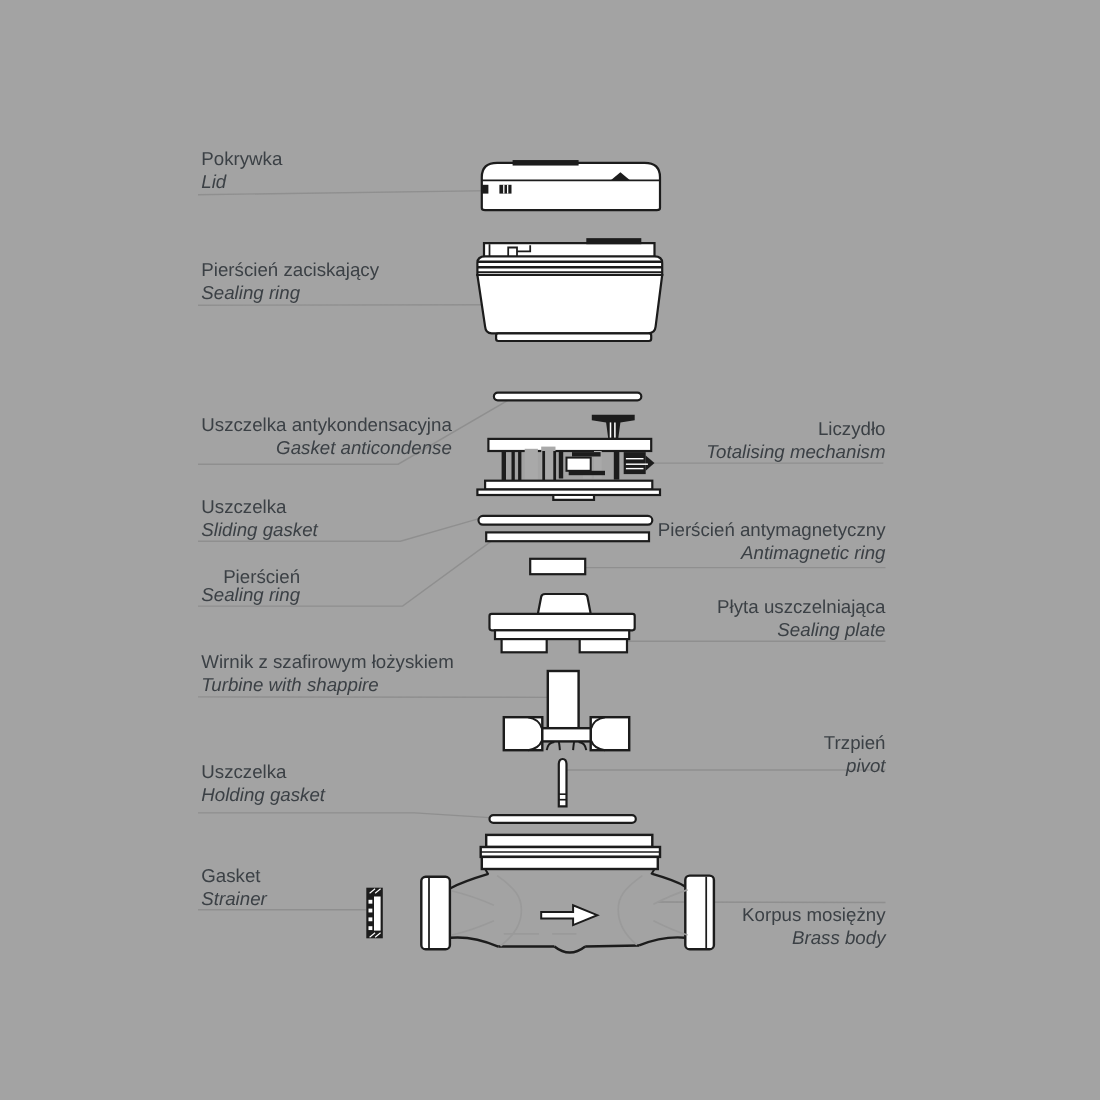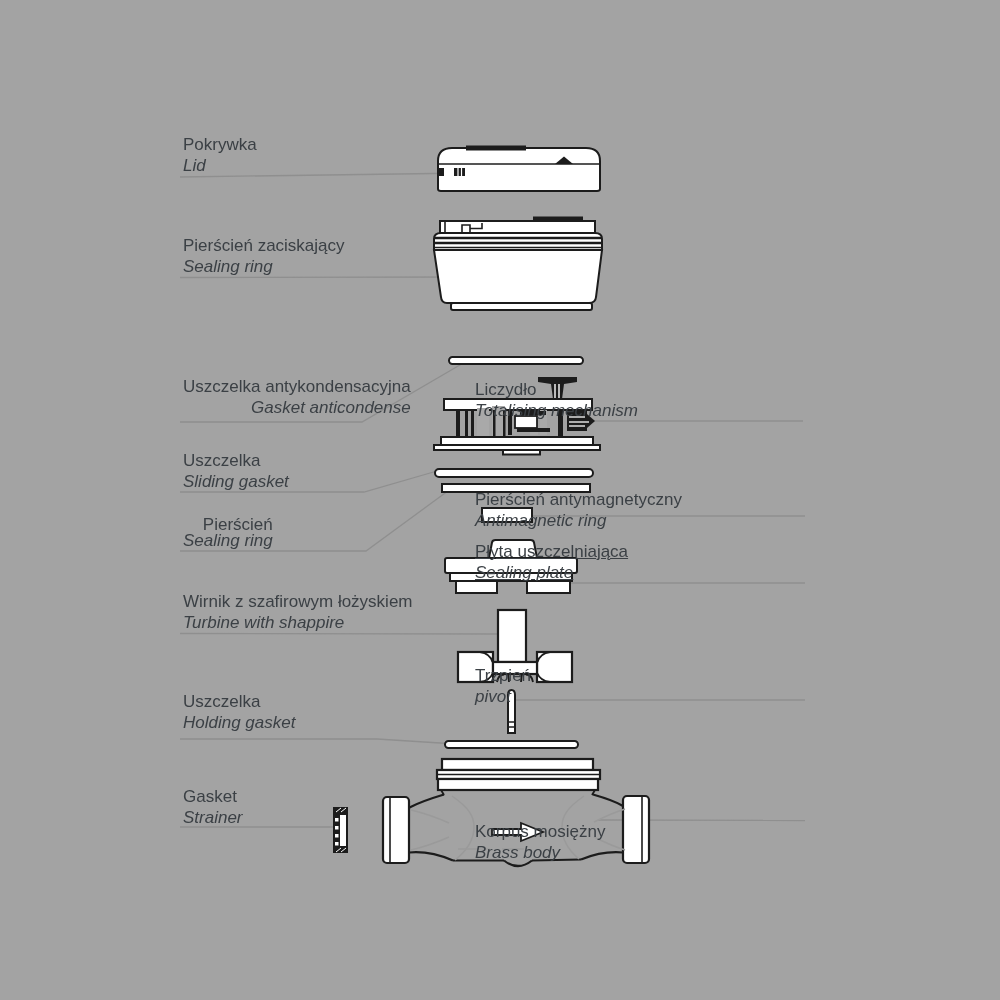--- a/index.html
+++ b/index.html
@@ -4,21 +4,21 @@
 <style>
   html,body { margin:0; padding:0; background:#ffffff; }
   .stage {
     position:relative; width:1000px; height:1000px; background:#a3a3a3;
     font-family:"Liberation Sans", sans-serif; overflow:hidden;
   }
   .stage svg { position:absolute; left:0; top:0; }
   .label { position:absolute; color:#3b4045; font-size:17px; line-height:21px; white-space:nowrap; }
   .label .en { font-style:italic; display:block; }
   .label .pl { display:block; }
-  .label.right { width:330px; }
+  .label.right { width:330px; text-align:right; }
   .label.tight { line-height:16px;text-align:right; }
 </style>
 </head>
 <body>
 
 <div class="stage">
 
 <svg width="1000" height="1000" viewBox="0 0 1000 1000">
 
   <g stroke="#8f8f8f" stroke-width="1.3" fill="none">
@@ -209,25 +209,25 @@
   </div>
   <div class="label" style="left:183px; top:786px;">
     <span class="pl">Gasket</span>
     <span class="en">Strainer</span>
   </div>
 
   <div class="label right" style="right:195px; top:379px;">
     <span class="pl">Liczydło</span>
     <span class="en">Totalising mechanism</span>
   </div>
-  <div class="label right" style="right:195px; top:471px;margin-top:18px;">
+  <div class="label right" style="right:195px; top:471px;">
     <span class="pl">Pierścień antymagnetyczny</span>
     <span class="en">Antimagnetic ring</span>
   </div>
-  <div class="label right" style="right:195px; top:541px;text-decoration:underline;">
+  <div class="label right" style="right:195px; top:541px;">
     <span class="pl">Płyta uszczelniająca</span>
     <span class="en">Sealing plate</span>
   </div>
   <div class="label right" style="right:195px; top:649px;margin-top:16px;">
     <span class="pl">Trzpień</span>
     <span class="en">pivot</span>
   </div>
   <div class="label right" style="right:195px; top:779px;margin-top:42px;">
     <span class="pl">Korpus mosiężny</span>
     <span class="en">Brass body</span>

